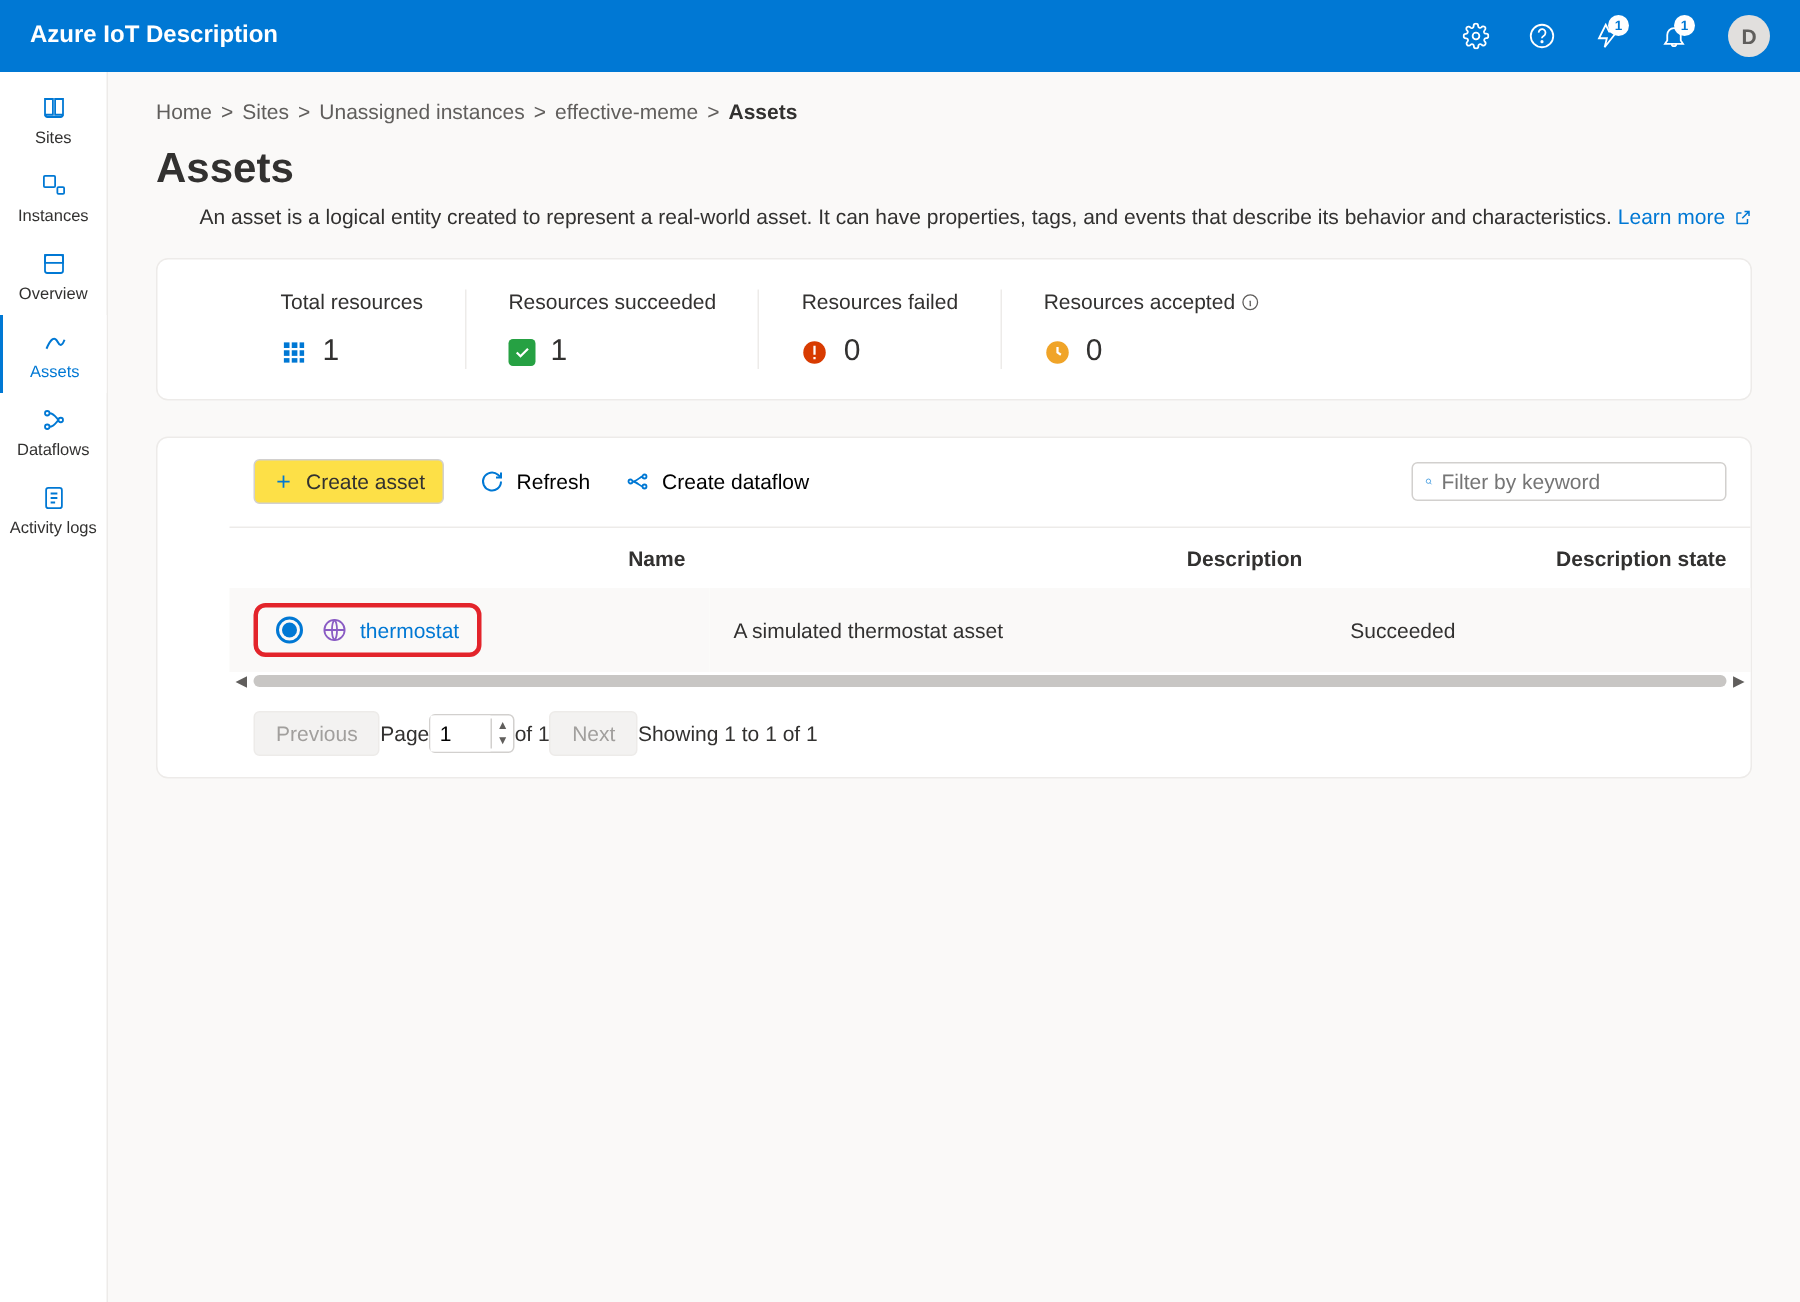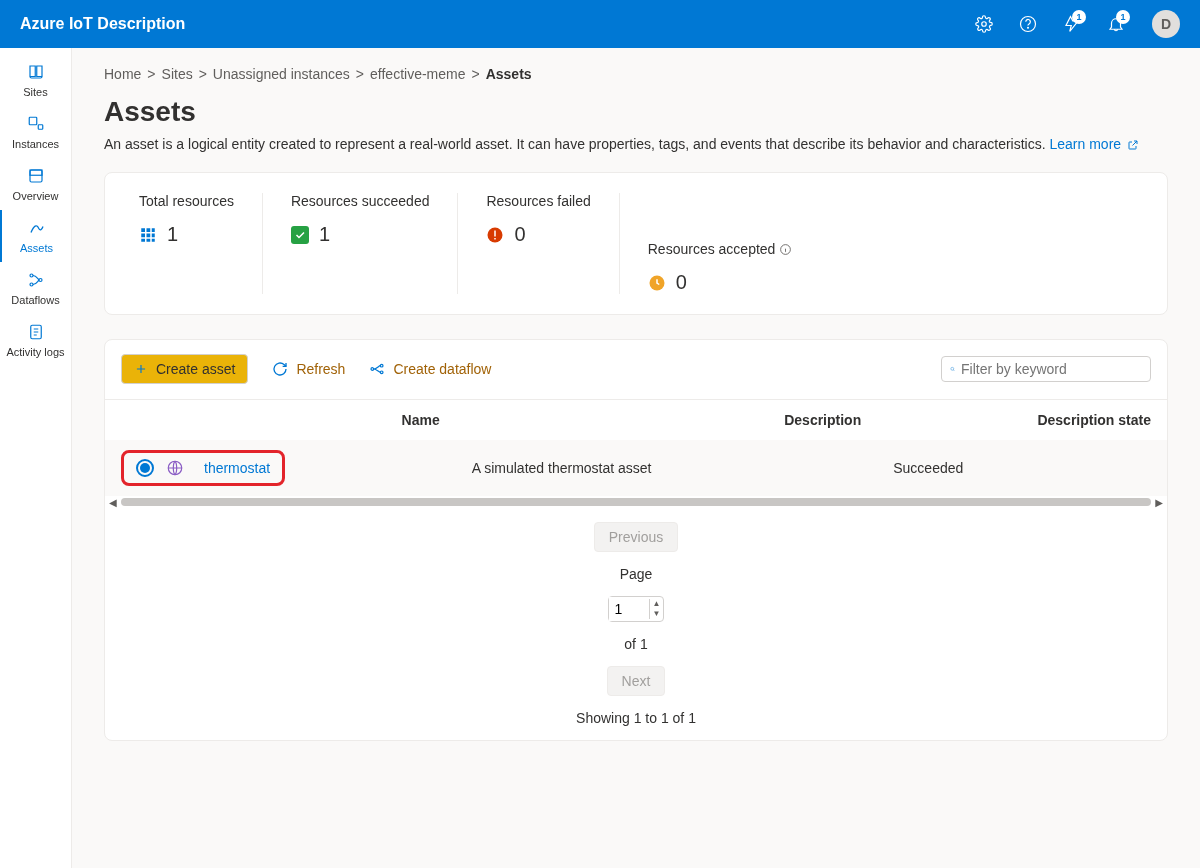--- a/index.html
+++ b/index.html
@@ -14,48 +14,48 @@
 .sidebar { width: 72px; background: #fff; border-right: 1px solid #edebe9; display: flex; flex-direction: column; padding-top: 6px; }
 .side-item { display: flex; flex-direction: column; align-items: center; padding: 8px 4px; font-size: 11px; color: #323130; cursor: pointer; text-align: center; gap: 4px; }
 .side-item.active { background: #fff; border-left: 2px solid #0078d4; color: #0078d4; }
 .side-item .sicon { width: 20px; height: 20px; display: flex; align-items:center; justify-content:center; }
 .main { flex: 1; padding: 18px 32px; overflow: auto; }
 .crumbs { font-size: 14px; color: #605e5c; display:flex; gap:6px; align-items:flex-start; flex-wrap: wrap;}
 .crumbs a { color: #605e5c; text-decoration: none; }
 .crumbs .sep { color: #605e5c; }
 .crumbs .current { color: #323130; font-weight: 600; }
 h1.page-title { font-size: 28px; font-weight: 600; margin: 14px 0 8px; }
-.desc { font-size: 14px; color: #323130; margin-bottom: 20px; }
+.desc { font-size: 14px; color: #323130; margin-bottom: 20px; text-align: right; }
 .desc a { color: #0078d4; text-decoration: none; }
-.card { border: 1px solid #edebe9; border-radius: 8px; background: #fff; }
+.card { border: 1px solid #edebe9; border-radius: 8px; background: #fff; padding-left: 48px; }
 .stats { display: flex; padding: 20px 6px; }
 .stat { flex: 0 0 auto; padding: 0 28px; border-right: 1px solid #edebe9; min-width: 150px; }
-.stat:last-child { border-right: none; margin-top: 48px; }
+.stat:last-child { border-right: none; }
 .stat .label { font-size: 14px; color: #323130; margin-bottom: 14px; display:flex; align-items:center; gap:4px;}
 .stat .value { font-size: 20px; display: flex; align-items: center; gap: 10px; }
 .stat .statuspill { width: 18px; height: 18px; border-radius: 3px; display:inline-flex; align-items:center; justify-content:center; }
 .toolbar { display: flex; align-items: center; padding: 14px 16px; gap: 24px; border-bottom: 1px solid transparent; }
-.btn { display:inline-flex; align-items:center; gap:8px; background:#eab308; border:1px solid #d2d0ce; border-radius:4px; padding:6px 12px; cursor:pointer; font-size:14px; color:#323130;}
-.link-btn { display:inline-flex; align-items:center; gap:8px; background:none; border:none; cursor:pointer; font-size:14px; color:#a16207;}
+.btn { display:inline-flex; align-items:center; gap:8px; background:#fde047; border:1px solid #d2d0ce; border-radius:4px; padding:6px 12px; cursor:pointer; font-size:14px; color:#323130;}
+.link-btn { display:inline-flex; align-items:center; gap:8px; background:none; border:none; cursor:pointer; font-size:14px; color:#000000;}
 .link-btn.red-outline { border:3px solid #e3242b; border-radius:8px; padding:10px 18px; }
 .filter-box { margin-left:auto; display:flex; align-items:center; border:1px solid #d2d0ce; border-radius:4px; padding:4px 8px; gap:6px; width:210px;}
 .filter-box input { border:none; outline:none; font-size:14px; flex:1; }
 .table-wrap { border-top:1px solid #edebe9; }
 .table { width:100%; border-collapse: collapse; }
 .table th { text-align:right; font-weight:600; font-size:14px; padding:12px 16px; color:#323130;}
 .table td { padding:10px 16px; font-size:14px; }
 .table tbody tr.selected { background:#faf9f8; }
 .radio { width:18px; height:18px; border:2px solid #0078d4; border-radius:50%; display:inline-flex; align-items:center; justify-content:center; }
 .radio .dot { width:10px; height:10px; background:#0078d4; border-radius:50%; }
-.asset-link { color:#0078d4; text-decoration:none; display:inline-flex; align-items:center; gap:20px;}
+.asset-link { color:#0078d4; text-decoration:none; display:inline-flex; align-items:center; gap:8px;}
 .name-cell .red-outline { border:3px solid #e3242b; border-radius:8px; padding:6px 12px; display:inline-flex; align-items:center; gap:12px;}
 .scrollbar-row { height:12px; background:#fff; display:flex; align-items:center; padding:0 4px;}
 .scrollbar-row .arrow { font-size:10px; color:#605e5c; }
 .scrollbar-row .track { flex:1; height:8px; background:#c8c6c4; border-radius:4px; margin:0 4px;}
-.pager { display:flex; align-items:center; gap:14px; padding:14px 16px;flex-direction:column; }
+.pager { display:flex; align-items:center; padding:14px 16px; }
 .pager .pbtn { background:#f3f2f1; border:1px solid #edebe9; padding:6px 14px; border-radius:4px; color:#a19f9d; cursor:not-allowed; font-size:14px;}
 .pager .pnum { display:flex; align-items:center; border:1px solid #d2d0ce; border-radius:4px;}
 .pager .pnum input { width:40px; border:none; outline:none; text-align:left; padding:4px 6px; font-size:14px;}
 .pager .spin { display:flex; flex-direction:column; border-left:1px solid #d2d0ce;}
 .pager .spin span { font-size:8px; line-height:8px; padding:1px 3px; color:#605e5c; cursor:pointer;}
 svg { display:block; }
 </style>
 </head>
 <body>
 

